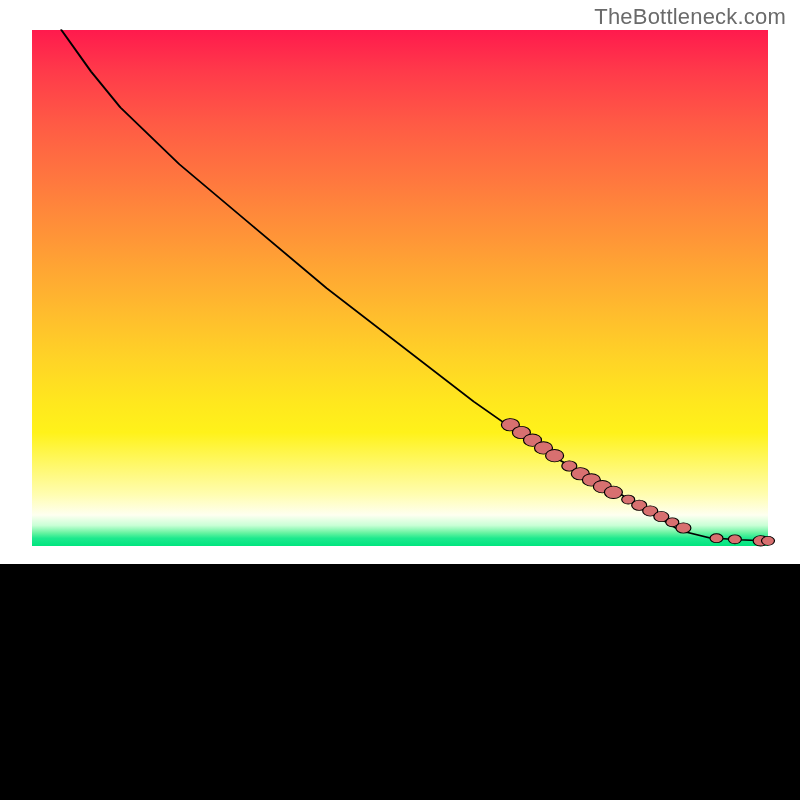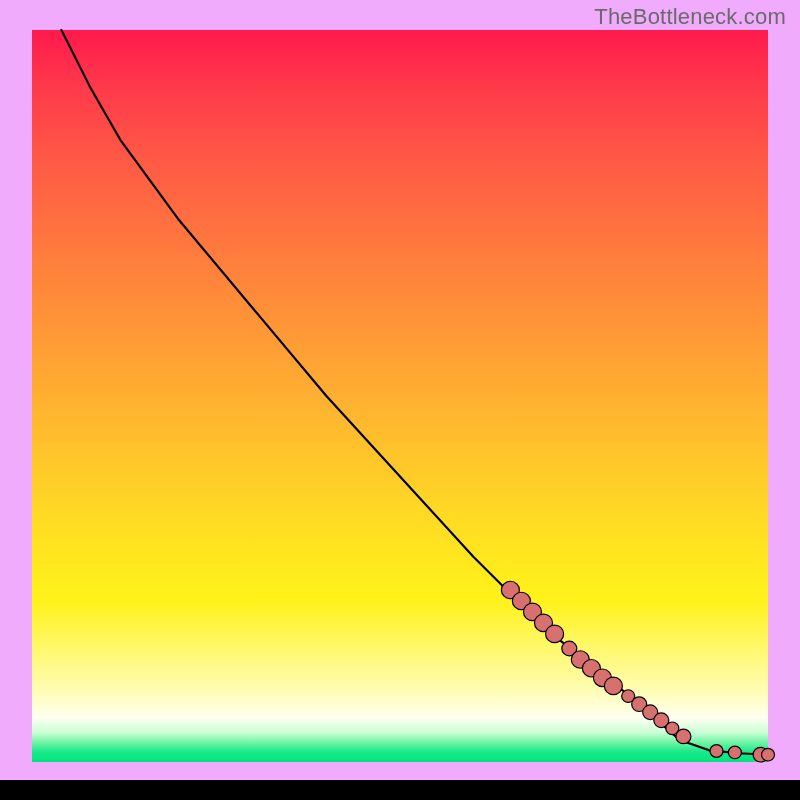--- a/index.html
+++ b/index.html
@@ -6,22 +6,22 @@
     margin: 0;
     padding: 0;
     width: 800px;
     height: 800px;
     background: #000;
     font-family: Arial, Helvetica, sans-serif;
   }
   .stage {
     position: relative;
     width: 800px;
-    height: 780px;
-    background: #f0abfc;
+    height: 564px;
+    background: #ffffff;
   }
   .watermark {
     position: absolute;
     top: 4px;
     right: 14px;
     color: #6a6a6a;
     font-size: 22px;
     letter-spacing: 0.2px;
     font-family: Arial, Helvetica, sans-serif;
   }

